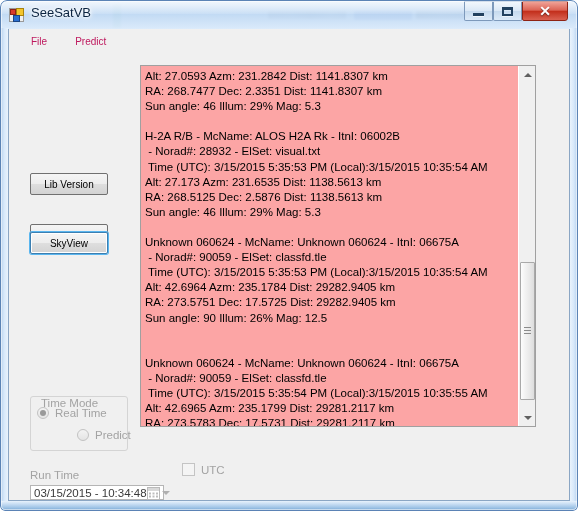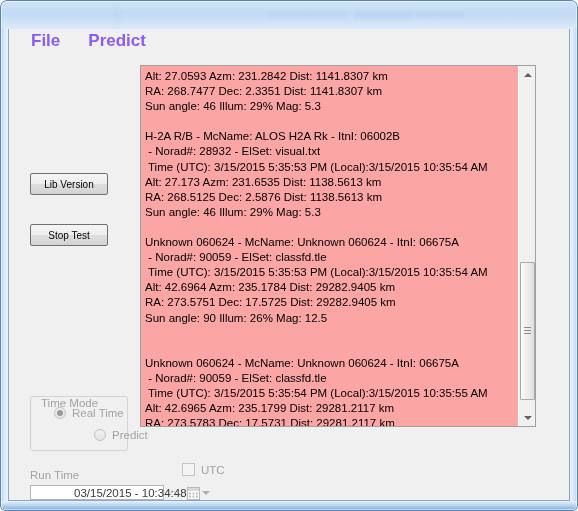--- a/index.html
+++ b/index.html
@@ -181,27 +181,26 @@
     position: absolute;
     left: 0; top: 0;
     width: 100%; height: 24px;
     background: #f0f0f0;
     display: flex;
     align-items: center;
     padding-left: 14px;
     box-sizing: border-box;
   }
   .menu-item {
-    font-size: 17px;
-    color: #8b5cf6;
+    font-size: 10px;
+    color: #be185d;
     padding: 3px 8px;
     margin-right: 12px;
     cursor: default;
     white-space: nowrap;
-    font-weight: bold;
   }
 
   
   .btn {
     position: absolute;
     width: 78px; height: 22px;
     box-sizing: border-box;
     border: 1px solid #707070;
     border-radius: 2px;
     background: linear-gradient(180deg,#f5f5f5 0%,#ededed 48%,#dedede 52%,#d3d3d3 100%);
@@ -311,21 +310,21 @@
     position: absolute;
     left: 8px; top: 8px;
     background: #f0f0f0;
     padding: 0 3px;
     font-size: 11.5px;
     color: #a3a3a3;
     white-space: nowrap;
   }
   .radio-row {
     position: absolute;
-    left: 24px;
+    left: 7px;
     display: flex;
     align-items: center;
     cursor: default;
   }
   #radio-realtime { top: 18px; }
   #radio-predict  { top: 40px; margin-left: 40px; }
   .radio-dot {
     width: 12px; height: 12px;
     border-radius: 50%;
     background: linear-gradient(180deg,#f3f3f3,#e4e4e4);
@@ -360,21 +359,20 @@
   #datepicker {
     position: absolute;
     left: 21px; top: 456px;
     width: 134px; height: 15px;
     background: #ffffff;
     border: 1px solid #b5b5b5;
     box-sizing: border-box;
     display: flex;
     align-items: center;
     cursor: default;
-    padding-left: 40px;
   }
   #datepicker-value {
     font-size: 11.5px;
     color: #3a3a3a;
     padding-left: 3px;
     white-space: nowrap;
     flex: 1;
   }
   #cal-icon {
     width: 13px; height: 13px;
@@ -418,34 +416,59 @@
   <div id="behind-green"></div>
   <div id="behind-text">
     <span class="bt-grey"></span>
     <span class="bt-blue"></span>
     <span class="bt-dark"></span>
   </div>
 </div>
 
 <div id="window">
 
+  <div id="titlebar">
+    <div id="title-sheen"></div>
+
+    <div id="app-icon">
+      <svg width="16" height="16" viewBox="0 0 16 16">
+        <rect x="0.5" y="1.5" width="14" height="13" fill="#f0f0f0" stroke="#9a9a9a"></rect>
+        <rect x="1.5" y="2.5" width="5" height="5" fill="#d93b2b" stroke="#8e2318"></rect>
+        <rect x="7.5" y="1.5" width="7" height="7" fill="#f3c52c" stroke="#a8820d"></rect>
+        <rect x="4.5" y="8.5" width="6" height="6" fill="#2b6fd0" stroke="#1b4583"></rect>
+      </svg>
+    </div>
+
+    <div id="title-text">SeeSatVB</div>
+
+    <div class="winbtn" id="btn-min">
+      <span class="glyph-min"></span>
+    </div>
+    <div class="winbtn" id="btn-max">
+      <span class="glyph-max"></span>
+    </div>
+    <div class="winbtn" id="btn-close">
+      <span class="glyph-close">✕</span>
+    </div>
+  </div>
 
   <div id="glass-left"></div>
   <div id="glass-right"></div>
   <div id="glass-bottom"></div>
 
   <div id="client">
 
     <div id="menubar">
       <div class="menu-item">File</div>
       <div class="menu-item">Predict</div>
     </div>
 
     <div class="btn" id="btn-lib">Lib Version</div>
     <div class="btn" id="btn-stop">Stop Test</div>
+    <div class="btn" id="btn-sky">SkyView</div>
 
     <div id="output-box">
       <div id="output-text">Alt: 27.0593 Azm: 231.2842 Dist: 1141.8307 km
 RA: 268.7477 Dec: 2.3351 Dist: 1141.8307 km
 Sun angle: 46 Illum: 29% Mag: 5.3
 
 H-2A R/B - McName: ALOS H2A Rk - ItnI: 06002B
  - Norad#: 28932 - ElSet: visual.txt
  Time (UTC): 3/15/2015 5:35:53 PM (Local):3/15/2015 10:35:54 AM
 Alt: 27.173 Azm: 231.6535 Dist: 1138.5613 km

